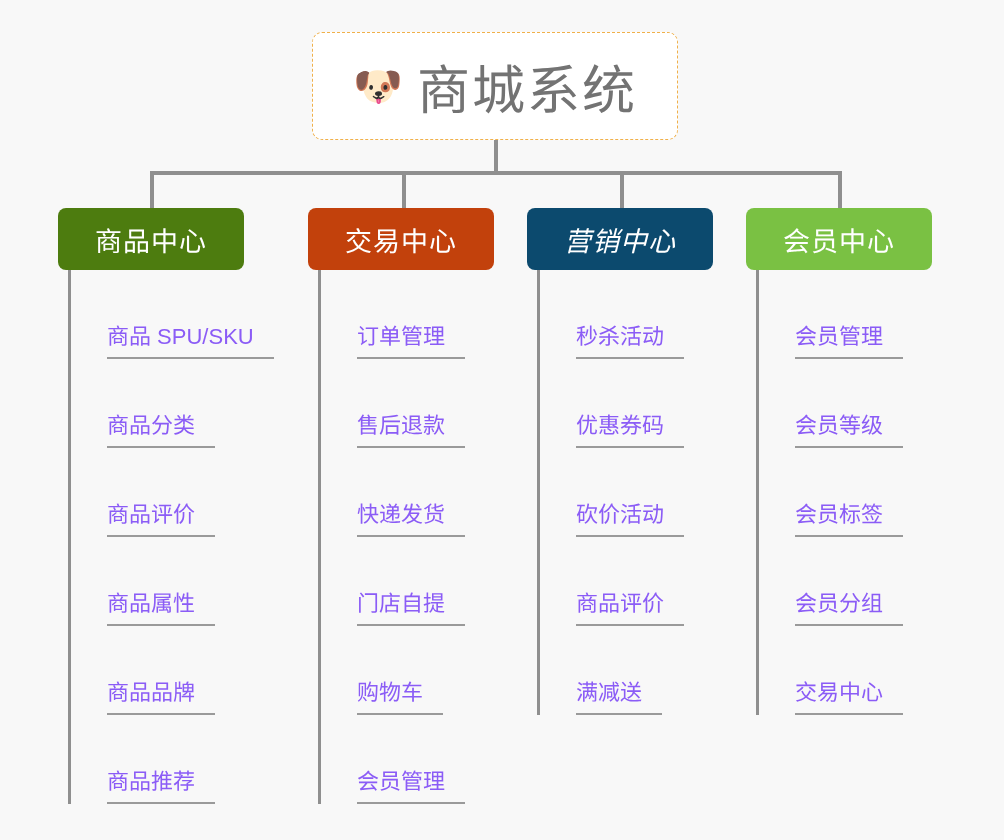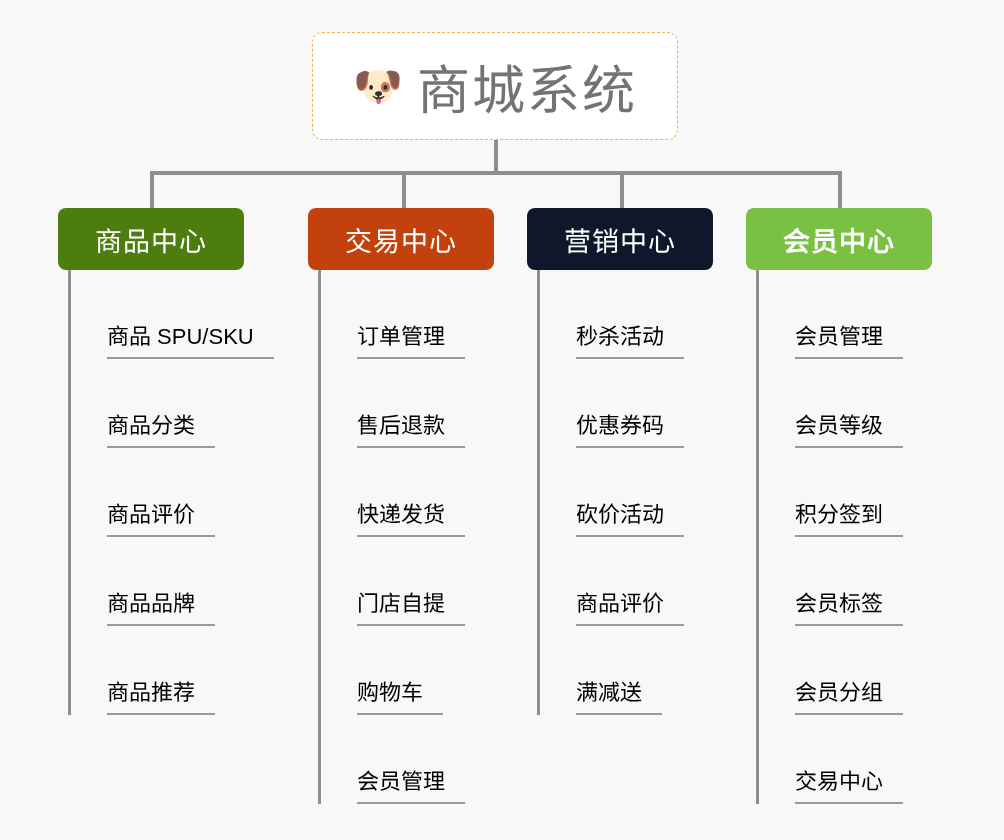--- a/index.html
+++ b/index.html
@@ -101,21 +101,21 @@
   .leaf-item {
     height: 89px;
     display: flex;
     align-items: flex-end;
     padding-left: 36px;
     box-sizing: border-box;
   }
   .leaf-label {
     display: inline-block;
     font-size: 22px;
-    color: #000000;
+    color: #8b5cf6;
     border-bottom: 2px solid #9a9a9a;
     padding: 0 20px 8px 0;
     white-space: nowrap;
     line-height: 1.1;
   }
 </style>
 </head>
 <body>
 
 <div class="canvas">
@@ -142,20 +142,23 @@
           <div class="leaf-item">
             <span class="leaf-label">商品 SPU/SKU</span>
           </div>
           <div class="leaf-item">
             <span class="leaf-label">商品分类</span>
           </div>
           <div class="leaf-item">
             <span class="leaf-label">商品评价</span>
           </div>
           <div class="leaf-item">
+            <span class="leaf-label">商品属性</span>
+          </div>
+          <div class="leaf-item">
             <span class="leaf-label">商品品牌</span>
           </div>
           <div class="leaf-item">
             <span class="leaf-label">商品推荐</span>
           </div>
         </div>
       </div>
       <div class="column" style="left: 308px; width: 186px;">
         <div class="cat-header" style="background: #c2410c;">交易中心</div>
         <div class="leaf-list">
@@ -173,52 +176,49 @@
           </div>
           <div class="leaf-item">
             <span class="leaf-label">购物车</span>
           </div>
           <div class="leaf-item">
             <span class="leaf-label">会员管理</span>
           </div>
         </div>
       </div>
       <div class="column" style="left: 527px; width: 186px;">
-        <div class="cat-header" style="background: #0f172a;">营销中心</div>
+        <div class="cat-header" style="background: #0c4a6e; font-style: italic;">营销中心</div>
         <div class="leaf-list">
           <div class="leaf-item">
             <span class="leaf-label">秒杀活动</span>
           </div>
           <div class="leaf-item">
             <span class="leaf-label">优惠券码</span>
           </div>
           <div class="leaf-item">
             <span class="leaf-label">砍价活动</span>
           </div>
           <div class="leaf-item">
             <span class="leaf-label">商品评价</span>
           </div>
           <div class="leaf-item">
             <span class="leaf-label">满减送</span>
           </div>
         </div>
       </div>
       <div class="column" style="left: 746px; width: 186px;">
-        <div class="cat-header" style="background: rgb(122, 193, 67); font-weight: bold;">会员中心</div>
+        <div class="cat-header" style="background: rgb(122, 193, 67);">会员中心</div>
         <div class="leaf-list">
           <div class="leaf-item">
             <span class="leaf-label">会员管理</span>
           </div>
           <div class="leaf-item">
             <span class="leaf-label">会员等级</span>
           </div>
           <div class="leaf-item">
-            <span class="leaf-label">积分签到</span>
-          </div>
-          <div class="leaf-item">
             <span class="leaf-label">会员标签</span>
           </div>
           <div class="leaf-item">
             <span class="leaf-label">会员分组</span>
           </div>
           <div class="leaf-item">
             <span class="leaf-label">交易中心</span>
           </div>
         </div>
       </div>

